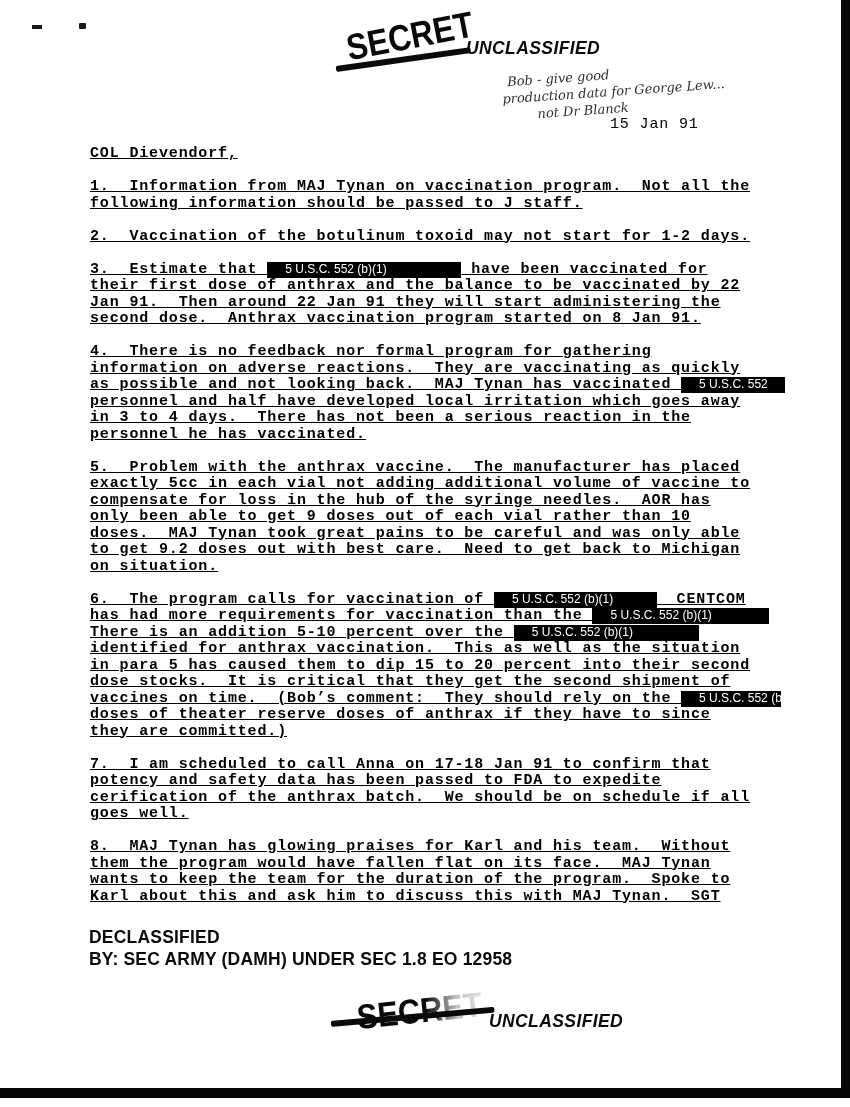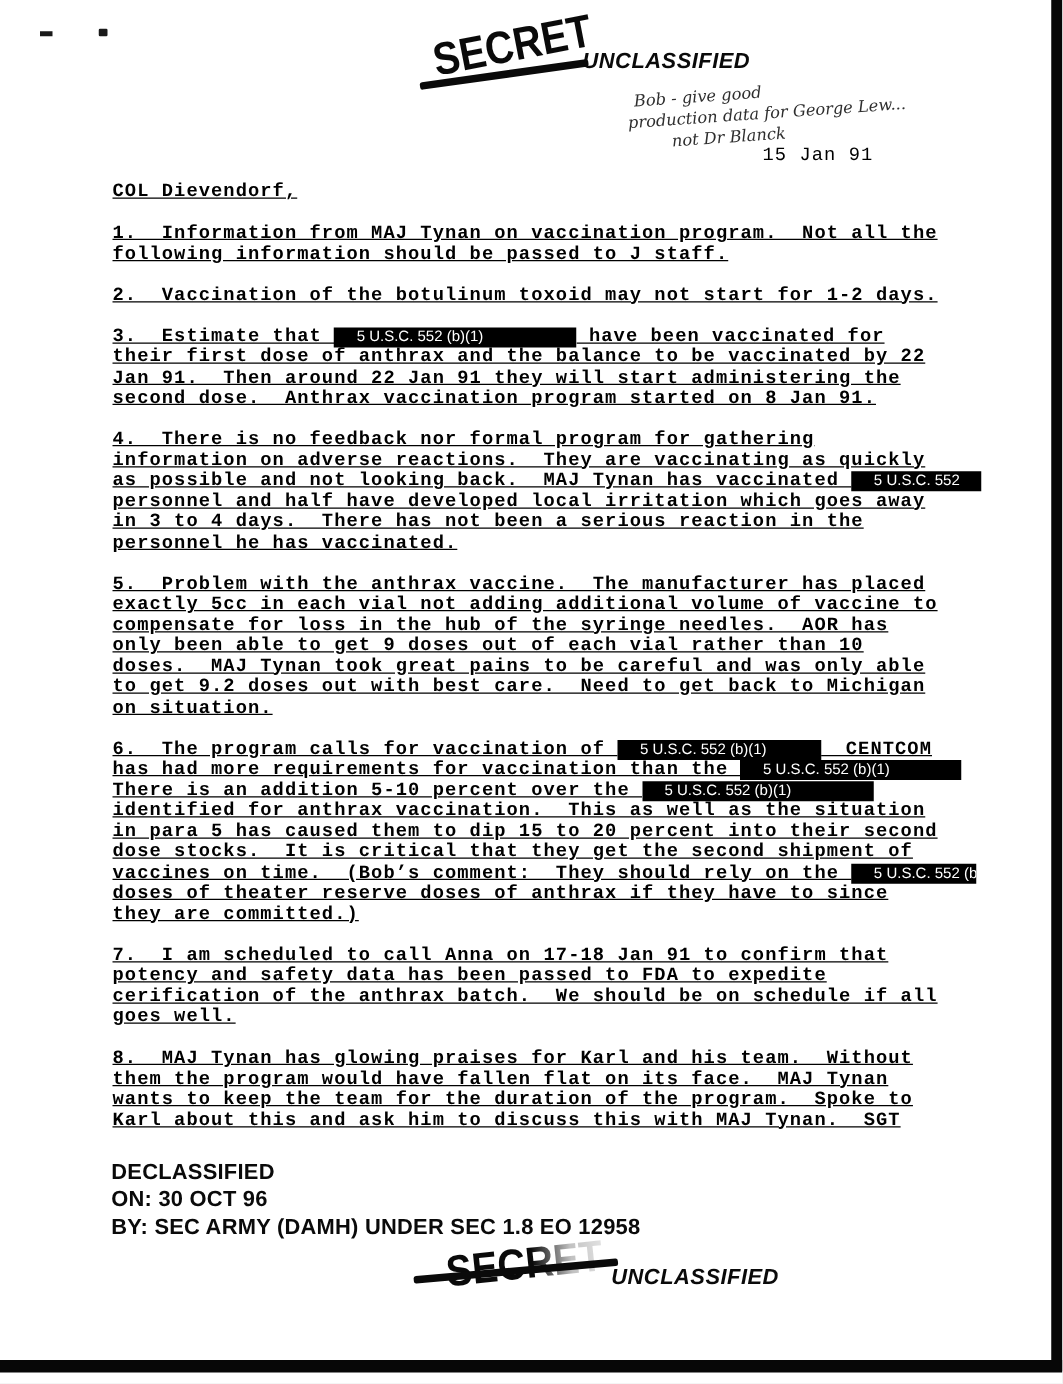--- a/index.html
+++ b/index.html
@@ -151,21 +151,20 @@
 cerification of the anthrax batch.  We should be on schedule if all
 goes well.
 
 8.  MAJ Tynan has glowing praises for Karl and his team.  Without
 them the program would have fallen flat on its face.  MAJ Tynan
 wants to keep the team for the duration of the program.  Spoke to
 Karl about this and ask him to discuss this with MAJ Tynan.  SGT</div>
 
   <div class="declass">
     <div>DECLASSIFIED</div>
-    <div>ON: 30 OCT 96</div>
     <div>BY: SEC ARMY (DAMH) UNDER SEC 1.8 EO 12958</div>
   </div>
 
   <div class="stamp stamp-bottom">SECRET</div>
   <div class="strike strike-bottom"></div>
   <div class="unclass unclass-bottom">UNCLASSIFIED</div>
 
 </div>
 
 </body></html>

